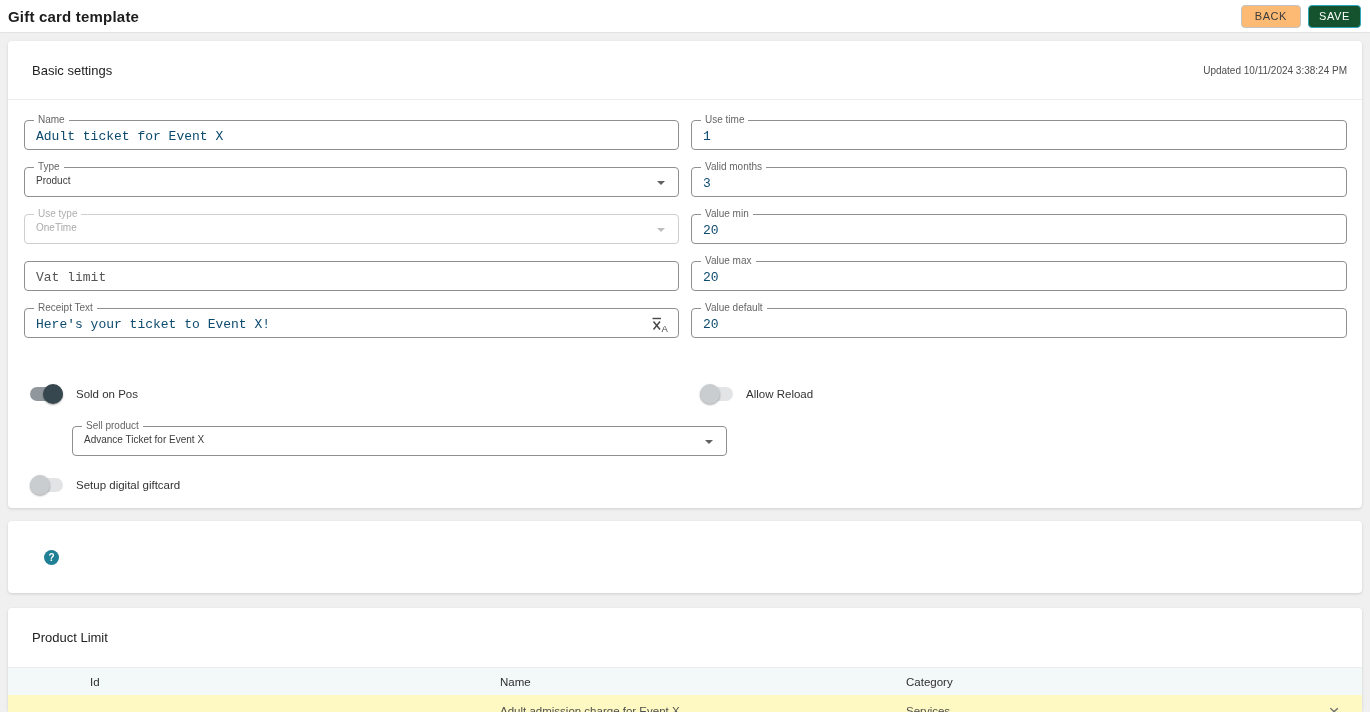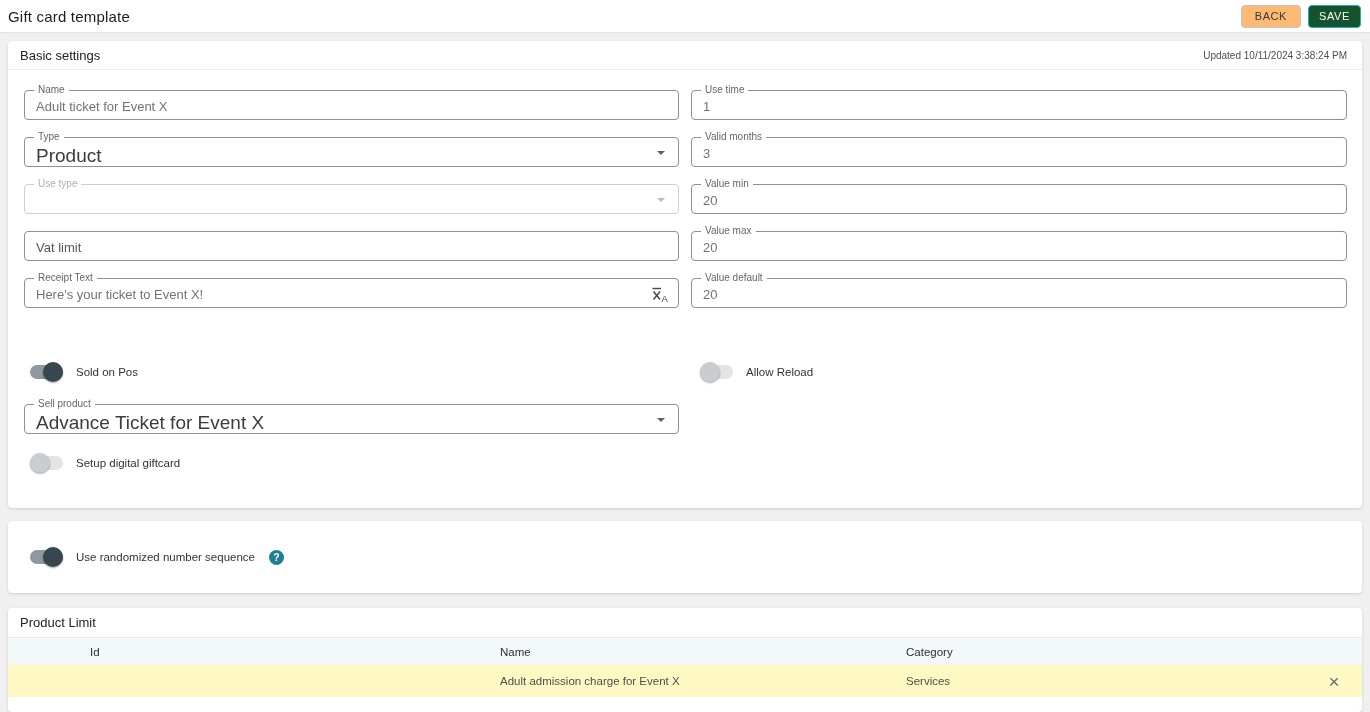--- a/index.html
+++ b/index.html
@@ -2,77 +2,77 @@
 <html><head>
 <meta charset="utf-8">
 <style>
   * { margin:0; padding:0; box-sizing:border-box; }
   html,body { width:1370px; height:712px; overflow:hidden; }
   body { background:#f0f0f0; font-family:"Liberation Sans", sans-serif; color:#3c3c3c; }
 
   
   .topbar { height:33px; background:#fff; border-bottom:1px solid #e3e3e3;
             display:flex; align-items:center; padding:0 9px 0 8px; }
-  .topbar h1 { font-size:15px; font-weight:400; color:#1d1d1d; letter-spacing:.2px; }
+  .topbar h1 { font-size:15px; font-weight:700; color:#1d1d1d; letter-spacing:.2px; }
   .topbar .spacer { flex:1; }
   .btn { height:23px; border-radius:4px; font-size:11px; letter-spacing:.6px;
          display:inline-flex; align-items:center; padding:0 13px; cursor:pointer;
          font-family:"Liberation Sans",sans-serif; }
   .btn-back { background:#fdba74; border:1px solid #c4c4c4; color:#3a3a3a; margin-right:7px; }
   .btn-save { background:#14532d; border:1px solid #2fa8be; color:#fff; padding:0 10px; }
 
   
   .main { padding:8px; }
   .card { background:#fff; border-radius:4px; box-shadow:0 1px 3px rgba(0,0,0,.14); }
   .card1 { height:467px; margin-bottom:13px; }
   .card2 { height:72px; margin-bottom:15px; display:flex; align-items:center; padding-left:22px; }
   .card3 { height:104px; }
 
-  .card-header { height:29px; display:flex; align-items:center; justify-content:space-between;
-                 padding:0 15px 0 12px; border-bottom:1px solid #ececec; }
+  .card-header { height:59px; display:flex; align-items:center; justify-content:space-between;
+                 padding:0 15px 0 24px; border-bottom:1px solid #ececec; }
   .card-title { font-size:13px; font-weight:500; color:#222; }
   .updated { font-size:10px; color:#4e4e4e;text-align:center; }
 
   
   .form-grid { display:grid; grid-template-columns:655px 656px; column-gap:12px;
                padding:20px 15px 0 16px; }
   .fwrap { height:30px; margin-bottom:17px; }
   .field { position:relative; height:30px; border:1px solid #8f8f8f; border-radius:4px; background:#fff; }
   .flabel { position:absolute; top:-7px; left:9px; background:#fff; padding:0 4px;
             font-size:10px; line-height:12px; color:#666; white-space:nowrap; }
   .field input { width:100%; height:100%; border:none; outline:none; background:transparent;
-                 padding:3px 34px 0 11px; font-size:13px; color:#737373;
-                 font-family:Liberation Sans, sans-serif; }
+                 padding:3px 34px 0 11px; font-size:13px; color:#0c4a6e;
+                 font-family:Liberation Mono, monospace; }
   .field input::placeholder { color:#555; opacity:1; }
-  .select-value { display:block; padding:7px 34px 0 11px; font-size:19px; color:#3c3c3c;
+  .select-value { display:block; padding:7px 34px 0 11px; font-size:10px; color:#3c3c3c;
                   white-space:nowrap; overflow:hidden; }
   .caret { position:absolute; right:13px; top:13px; width:0; height:0;
            border-left:4px solid transparent; border-right:4px solid transparent;
            border-top:4px solid #616161; }
   .field.disabled { border-color:#cfcfcf; }
   .field.disabled .flabel { color:#aeaeae; }
   .field.disabled .select-value { color:#ababab; }
   .field.disabled .caret { border-top-color:#bdbdbd; }
   .trailing-icon { position:absolute; right:9px; top:7px; cursor:pointer; line-height:0; }
 
   
   .toggle-grid { display:grid; grid-template-columns:655px 656px; column-gap:12px;
-                 padding:0 15px 0 16px; margin-top:37px; }
+                 padding:0 15px 0 16px; margin-top:29px; }
   .toggle-row { display:flex; align-items:center; height:20px; cursor:pointer; }
   .pad6 { padding-left:6px; } .pad9 { padding-left:9px; }
   .switch { position:relative; width:33px; height:20px; flex:none; }
   .switch .track { position:absolute; left:0; top:3px; width:33px; height:14px;
                    border-radius:7px; background:#e2e4e5; }
   .switch .thumb { position:absolute; top:0; left:0; width:20px; height:20px; border-radius:50%;
                    background:#c9cdd0; box-shadow:0 1px 2px rgba(0,0,0,.35); }
   .switch.on .track { background:#90989d; }
   .switch.on .thumb { left:13px; background:#37474f; }
   .toggle-label { margin-left:13px; font-size:11.5px; color:#333; }
 
-  .sell-grid { display:grid; grid-template-columns:655px; padding:0 15px 0 16px; margin-top:22px; }
+  .sell-grid { display:grid; grid-template-columns:655px; padding:0 15px 0 16px; margin-top:22px;margin-left:48px; }
   .setup-row { padding:0 3px 0 22px; margin-top:19px; }
 
   .help-icon { width:15px; height:15px; border-radius:50%; background:#1e7f95; color:#fff;
                font-size:10px; font-weight:bold; display:inline-flex; align-items:center;
                justify-content:center; margin-left:14px; cursor:pointer; }
 
   
   .tbl-head, .tbl-row { display:grid; grid-template-columns:492px 406px 1fr 56px; align-items:center; }
   .tbl-head { height:28px; background:#f3f8f9; border-top:1px solid #ececec;
               font-size:11.5px; color:#2f2f2f; }
@@ -125,20 +125,21 @@
       <div class="fwrap">
           <div class="field">
         <span class="flabel">Valid months</span>
         <input value="3" style="">
       </div>
         </div>
 
       <div class="fwrap">
           <div class="field disabled">
         <span class="flabel">Use type</span>
+        <span class="select-value">OneTime</span>
         <span class="caret"></span>
       </div>
         </div>
       <div class="fwrap">
           <div class="field">
         <span class="flabel">Value min</span>
         <input value="20" style="">
       </div>
         </div>
 
@@ -208,27 +209,20 @@
         <span class="switch">
             <span class="track"></span>
             <span class="thumb"></span>
           </span>
         <span class="toggle-label">Setup digital giftcard</span>
       </div>
     </div>
   </div>
 
   <div class="card card2">
-    <div class="toggle-row">
-      <span class="switch on">
-          <span class="track"></span>
-          <span class="thumb"></span>
-        </span>
-      <span class="toggle-label">Use randomized number sequence</span>
-    </div>
     <span class="help-icon">?</span>
   </div>
 
   <div class="card card3">
     <div class="card-header" style="border-bottom:none;">
       <span class="card-title">Product Limit</span>
     </div>
     <div class="tbl-head">
       <span class="c-id">Id</span>
       <span>Name</span>

